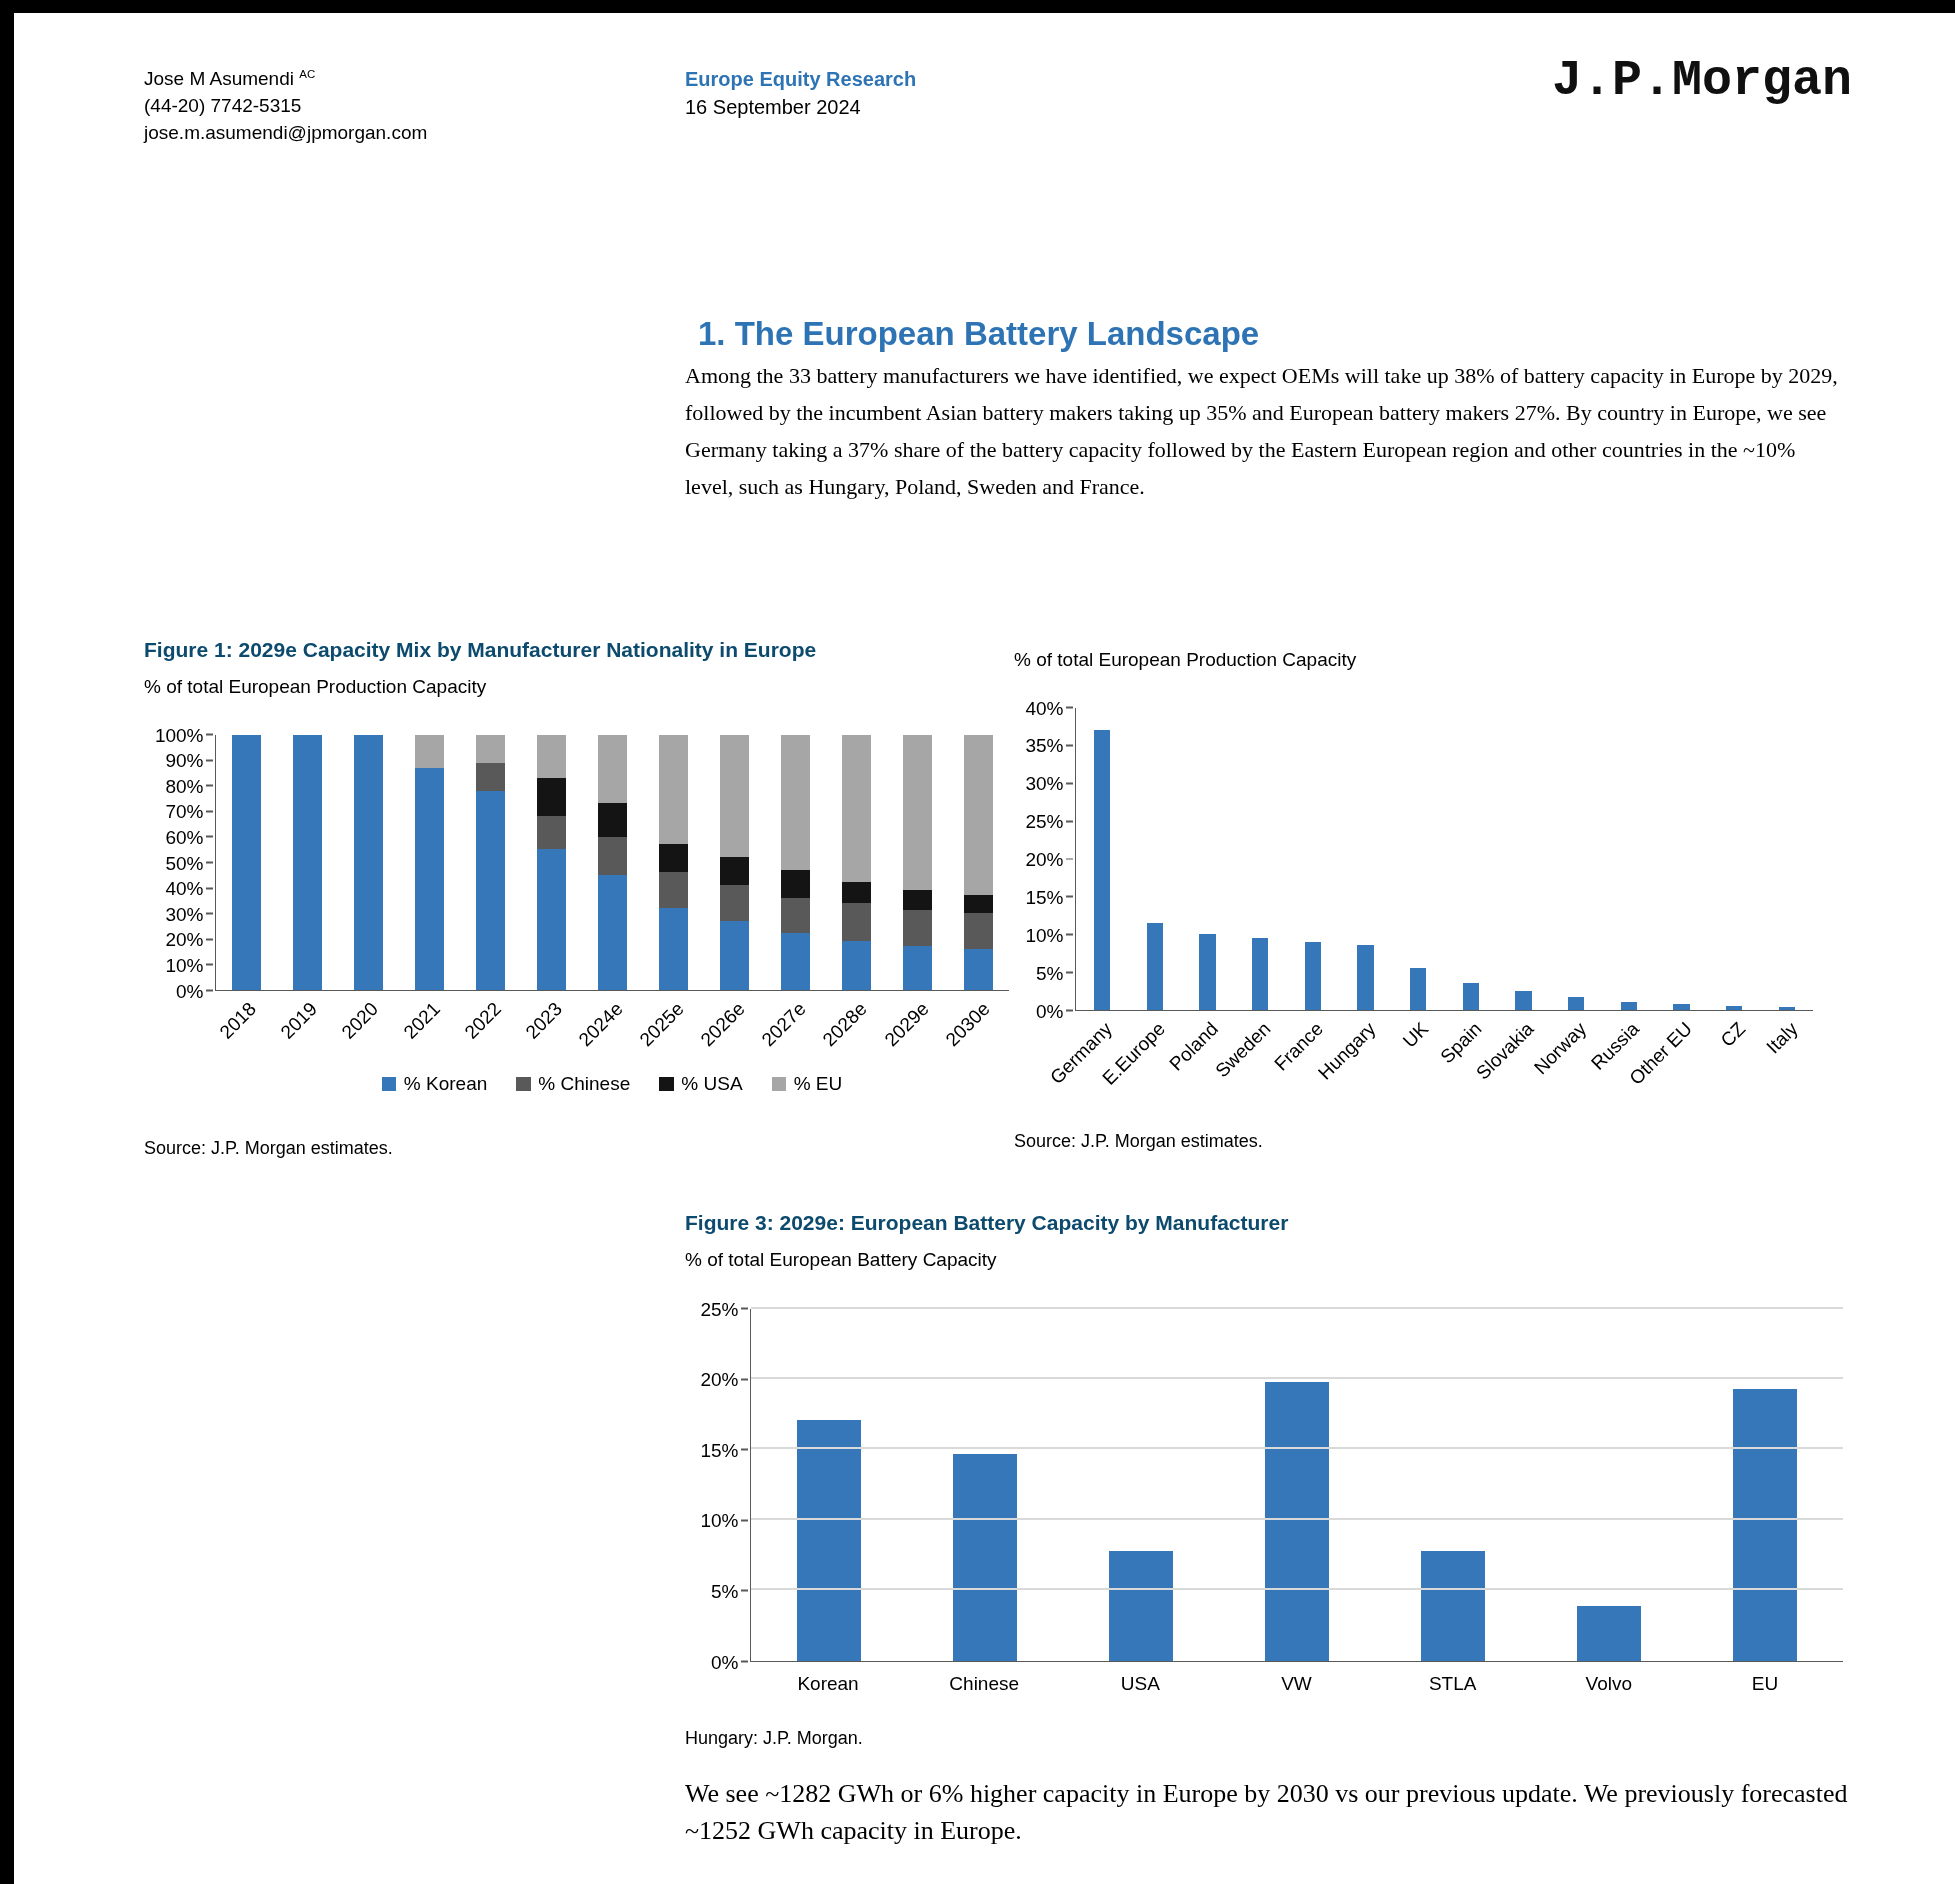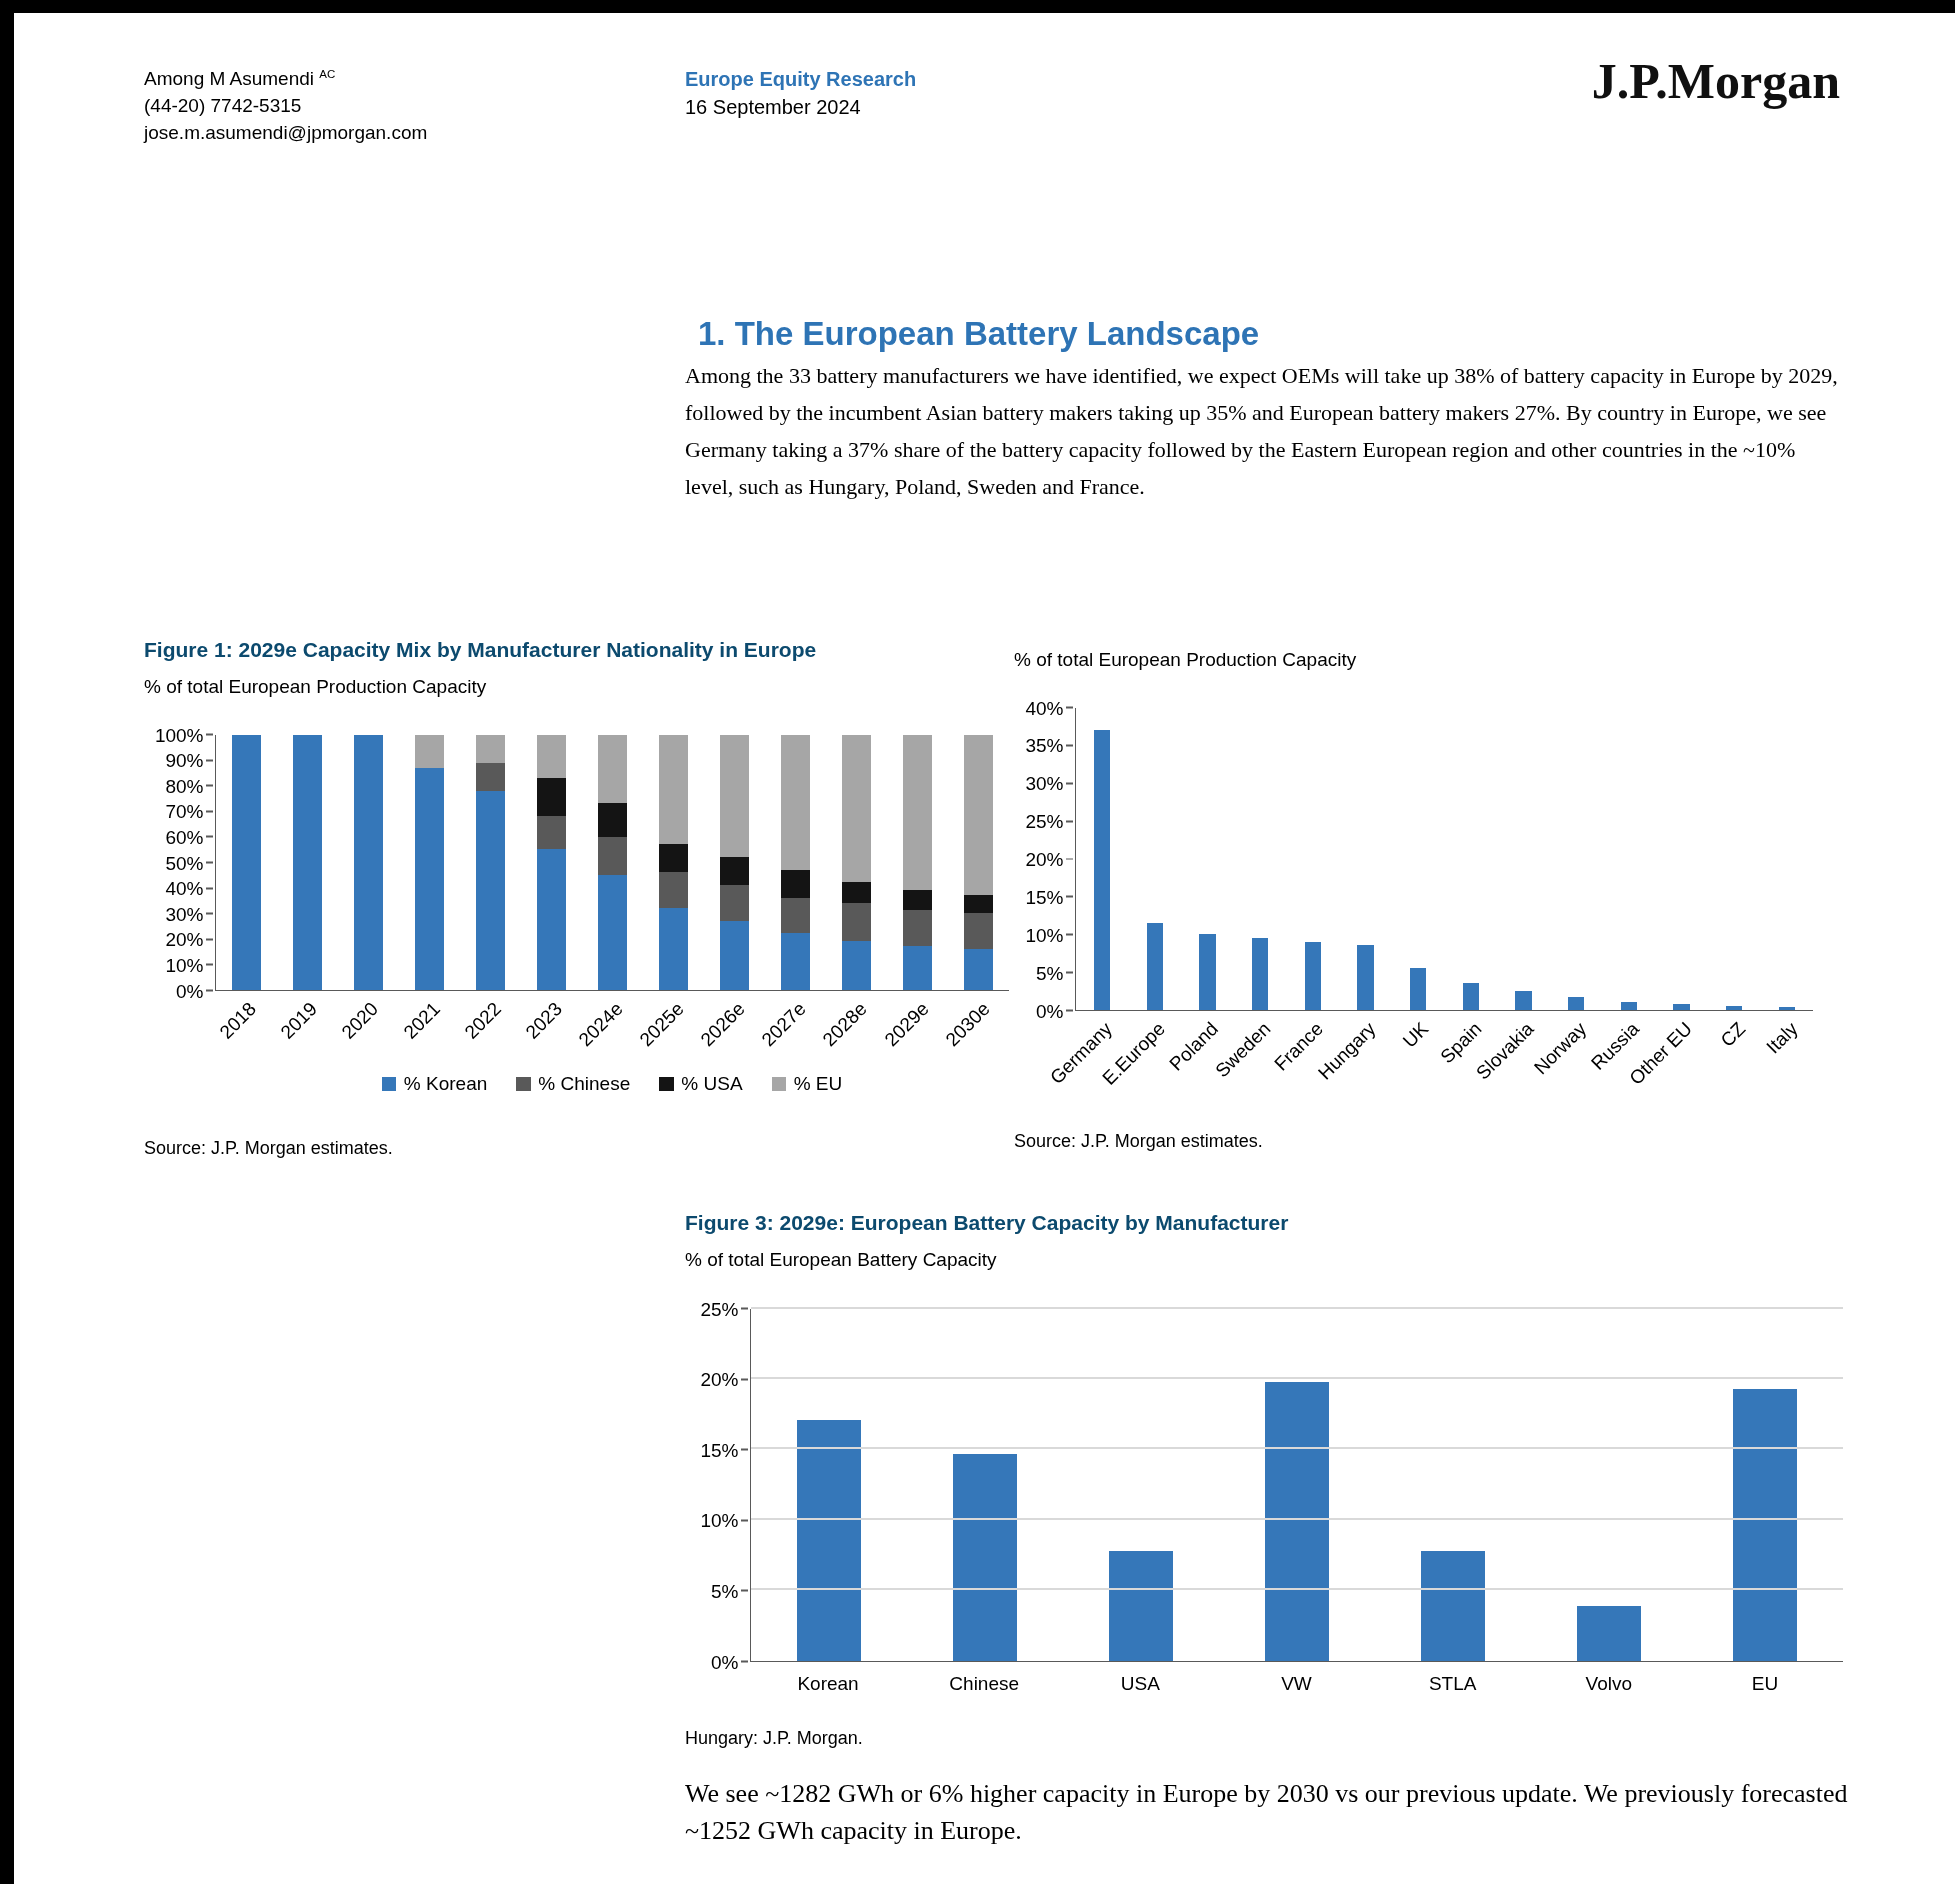--- a/index.html
+++ b/index.html
@@ -6,21 +6,21 @@
   .page{position:relative;width:1956px;height:1885px;background:#fff;overflow:hidden;
         font-family:"Liberation Sans",sans-serif;color:#000;}
   .edge-top{position:absolute;top:0;left:0;width:100%;height:12.5px;background:#000;}
   .edge-left{position:absolute;top:0;left:0;width:14.4px;height:100%;background:#000;}
 
   
   .analyst{position:absolute;left:144px;top:61px;font-size:19px;line-height:27px;}
   .analyst sup{font-size:11.5px;}
   .division{position:absolute;left:685px;top:65px;font-size:20px;line-height:28px;}
   .div-name{color:#2E74B5;font-weight:bold;}
-  .brand{position:absolute;top:52px;right:116px;font-family:Liberation Serif, serif;
+  .brand{position:absolute;top:52px;right:104px;font-family:Liberation Mono, monospace;
          font-size:50px;font-weight:700;color:#101010;}
 
   
   .section-title{position:absolute;left:685px;top:302px;margin:13px;font-size:33px;
          font-weight:bold;color:#2E74B5;}
   .intro{position:absolute;left:685px;top:357px;width:1158px;margin:0;
          font-family:"Liberation Serif",serif;font-size:22px;line-height:37px;}
   .closing{position:absolute;left:685px;top:1775px;width:1167px;margin:0;
          font-family:"Liberation Serif",serif;font-size:26px;line-height:37px;}
 
@@ -74,21 +74,21 @@
   .fig3 .fig-source{margin-top:25px;}
 </style>
 </head>
 <body>
 
 <div class="page">
   <div class="edge-top"></div>
   <div class="edge-left"></div>
 
   <div class="analyst">
-    <div><span>Among M Asumendi</span> <sup>AC</sup></div>
+    <div><span>Jose M Asumendi</span> <sup>AC</sup></div>
     <div>(44-20) 7742-5315</div>
     <div>jose.m.asumendi@jpmorgan.com</div>
   </div>
 
   <div class="division">
     <div class="div-name">Europe Equity Research</div>
     <div class="div-date">16 September 2024</div>
   </div>
 
   <div class="brand">J.P.Morgan</div>

